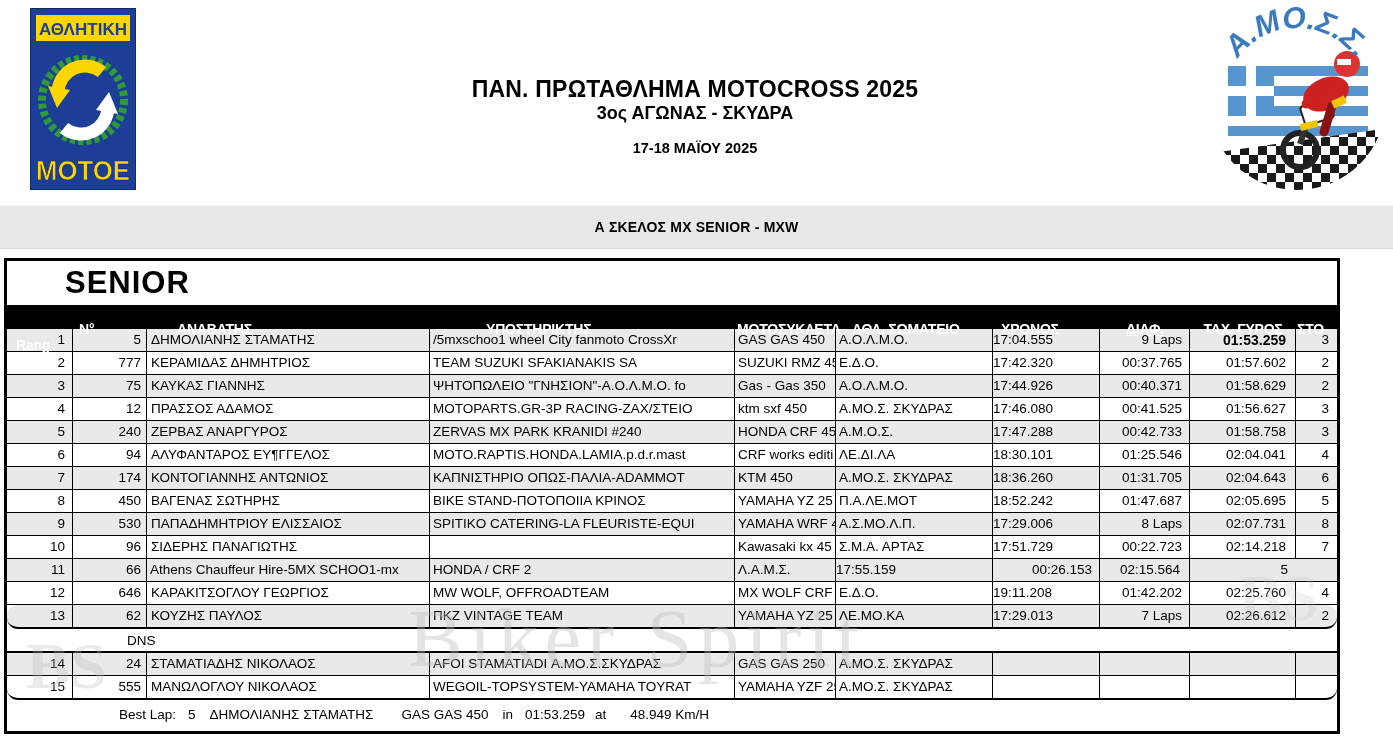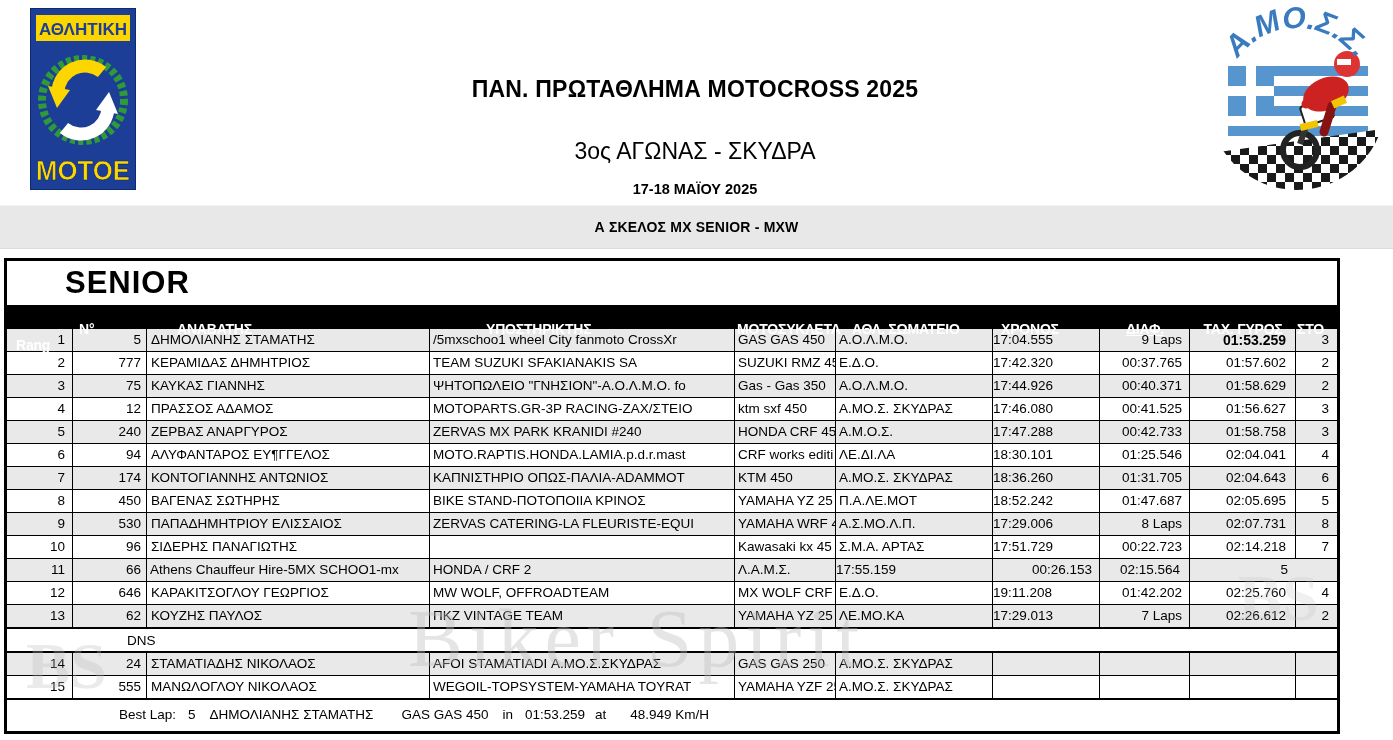--- a/index.html
+++ b/index.html
@@ -5,21 +5,21 @@
   html,body{margin:0;padding:0;}
   body{
     width:1393px;height:740px;position:relative;overflow:hidden;
     background:#fff;color:#000;
     font-family:"Liberation Sans","DejaVu Sans",sans-serif;
   }
   
   .logo-motoe{position:absolute;left:30px;top:8px;width:94px;height:182px;}
   .title-block{position:absolute;left:300px;top:76px;width:790px;text-align:center;}
   .title-main{font-size:23px;font-weight:bold;letter-spacing:.2px;}
-  .title-sub{font-size:23px;font-weight:normal;margin-top:35px;}
+  .title-sub{font-size:18px;font-weight:bold;margin-top:0;}
   .title-date{font-size:14.5px;font-weight:bold;margin-top:16px;}
   .logo-amoss{position:absolute;left:1204px;top:2px;width:186px;height:198px;}
   .section-bar{
     position:absolute;left:0;top:205px;width:1393px;height:42px;
     background:#e8e8e8;display:flex;align-items:center;justify-content:center;
     font-size:14px;font-weight:bold;letter-spacing:.2px;
     border-top:1px solid #f4f4f4;border-bottom:1px solid #dcdcdc;
   }
   
   .results{
@@ -57,21 +57,21 @@
   .c-rank{text-align:right;padding-right:7px;}
   .c-num{text-align:right;padding-right:5px;}
   .c-rider{padding-left:4px;}
   .c-supp{padding-left:3px;}
   .c-bike{padding-left:3px;}
   .c-club{padding-left:3px;}
   .c-time{text-align:left;padding-right:7px;}
   .c-diff{text-align:right;padding-right:7px;}
   .c-best{text-align:right;padding-right:9px;}
   .c-sto{text-align:right;padding-right:8px;}
-  .thick-bottom{border-bottom-width:2px;}
+  .thick-bottom{border-bottom-width:2px;border-radius:11px;}
   .best-bold .c-best{font-weight:bold;font-size:14px;}
   .dns-row{
     height:22px;border-bottom:2px solid #000;display:flex;align-items:center;
     padding-left:120px;font-size:13.5px;background:#fff;
   }
   .best-lap-line{
     position:absolute;left:112px;bottom:9px;font-size:13.5px;white-space:nowrap;
   }
   .best-lap-line span{display:inline-block;}
   .bl-label{margin-right:12px;}
@@ -282,21 +282,21 @@
     <span class="cell c-time">18:52.242</span>
     <span class="cell c-diff">01:47.687</span>
     <span class="cell c-best">02:05.695</span>
     <span class="cell c-sto">5</span>
   </div>
 
   <div class="row-grid data-row shaded" data-row="">
     <span class="cell c-rank">9</span>
     <span class="cell c-num">530</span>
     <span class="cell c-rider">ΠΑΠΑΔΗΜΗΤΡΙΟΥ ΕΛΙΣΣΑΙΟΣ</span>
-    <span class="cell c-supp">ZERVAS CATERING-LA FLEURISTE-EQUI</span>
+    <span class="cell c-supp">SPITIKO CATERING-LA FLEURISTE-EQUI</span>
     <span class="cell c-bike">YAMAHA WRF 4</span>
     <span class="cell c-club">Α.Σ.ΜΟ.Λ.Π.</span>
     <span class="cell c-time">17:29.006</span>
     <span class="cell c-diff">8 Laps</span>
     <span class="cell c-best">02:07.731</span>
     <span class="cell c-sto">8</span>
   </div>
 
   <div class="row-grid data-row" data-row="">
     <span class="cell c-rank">10</span>

